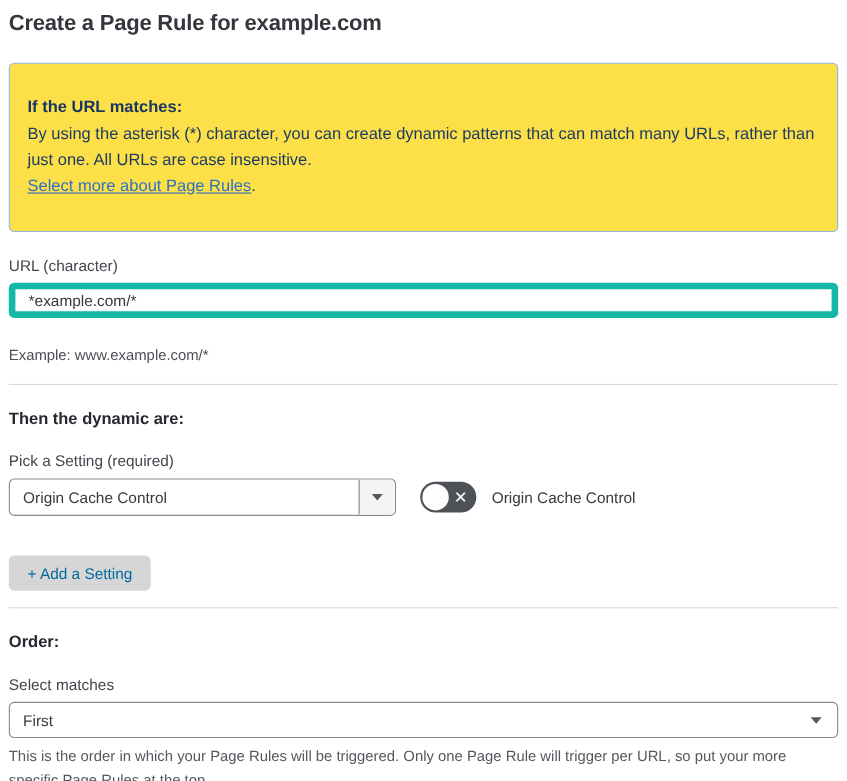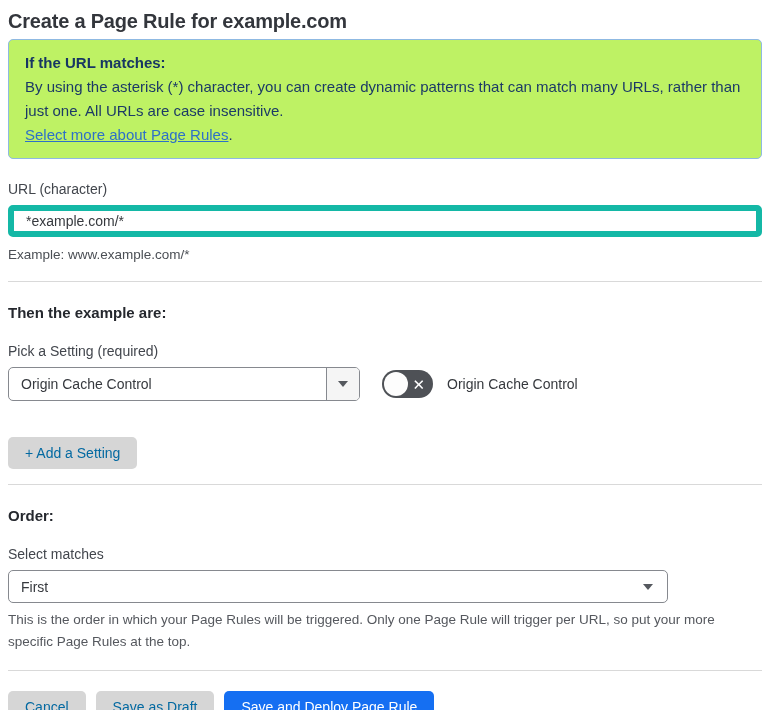--- a/index.html
+++ b/index.html
@@ -14,25 +14,25 @@
 
   .page-title {
     font-size: 20px;
     font-weight: bold;
     color: #33363C;
     padding: 2px 0 0 0;
     letter-spacing: -0.2px;
   }
 
   .info-box {
-    margin-top: 6px;
-    background: #bef264;
+    margin-top: 24px;
+    background: #fde047;
     border: 1px solid #8FB9E2;
     border-radius: 5px;
-    padding: 11px 16px;
+    padding: 28px 16px;
     color: #1C3A66;
     font-size: 15px;
     line-height: 24px;
   }
   .info-box .info-heading {
     font-weight: bold;
     color: #173663;
   }
   .info-box .info-body { max-width: 730px; }
   .info-box a.info-link {
@@ -57,21 +57,21 @@
     padding: 0 12px;
     font-size: 14px;
     font-family: "Liberation Sans", sans-serif;
     color: #36393E;
     background: #fff;
     display: block;
     outline: none;
   }
 
   .helper-text {
-    margin-top: 7px;
+    margin-top: 23px;
     font-size: 13.5px;
     color: #4B4F55;
     line-height: 21px;
   }
 
   .divider {
     margin-top: 16px;
     border: none;
     border-top: 1px solid #D9D9D9;
     height: 0;
@@ -173,21 +173,21 @@
     white-space: nowrap;
   }
   .btn-gray { background: #D6D6D6; color: #0369a1; }
   .btn-blue { background: #156FF2; color: #ffffff; }
 
   .add-setting-wrap { margin-top: 36px; }
 
   
   .select-full {
     margin-top: 8px;
-    width: 660px;
+    width: 754px;
     height: 33px;
     border: 1px solid #86898F;
     border-radius: 5px;
     background: #fff;
     display: flex;
     align-items: center;
     padding: 0 14px 0 12px;
     font-size: 14px;
     color: #36393E;
     cursor: pointer;
@@ -223,21 +223,21 @@
       <a class="info-link">Select more about Page Rules</a><span class="info-link-suffix">.</span>
     </div>
   </div>
 
   <div class="field-label">URL (character)</div>
   <input class="text-input" type="text" value="*example.com/*" style="">
   <div class="helper-text">Example: www.example.com/*</div>
 
   <hr class="divider">
 
-  <div class="section-heading">Then the example are:</div>
+  <div class="section-heading">Then the dynamic are:</div>
 
   <div class="field-label">Pick a Setting (required)</div>
 
   <div class="settings-row">
     <div class="select-split">
       <div class="select-value">Origin Cache Control</div>
       <div class="select-arrow-seg">
         <span class="caret-down"></span>
       </div>
     </div>

